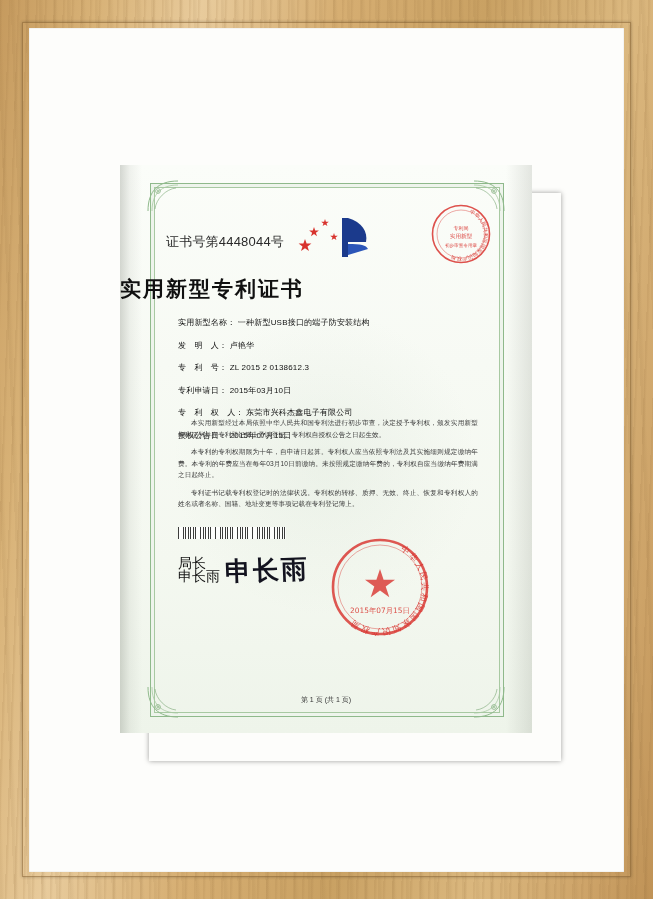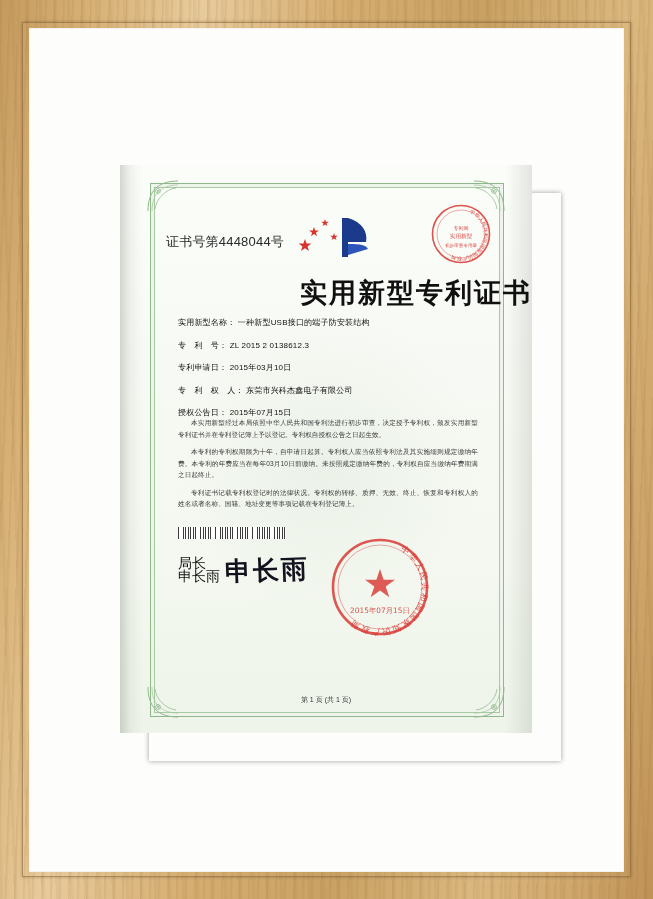--- a/index.html
+++ b/index.html
@@ -123,25 +123,25 @@
   .seal-top {
     position: absolute;
     right: 40px;
     top: 38px;
     width: 62px;
     height: 62px;
   }
 
   .cert-title {
     position: absolute;
-    left: 0; right: 0;
+    left: 0; right: 8px;
     top: 110px;
-    text-align: right;
+    text-align: left;
     font-family: "DejaVu Serif", serif;
-    font-size: 27px;
+    font-size: 21px;
     font-weight: bold;
     color: #101010;
     letter-spacing: 2px;
   }
 
   
   .fields {
     position: absolute;
     left: 58px;
     top: 152px;
@@ -331,20 +331,24 @@
     </div>
 
     <div class="cert-title">实用新型专利证书</div>
 
     <div class="fields">
       <div class="field-row">
         <span class="field-label">实用新型名称：</span>
         <span class="field-value">一种新型USB接口的端子防安装结构</span>
       </div>
       <div class="field-row">
+        <span class="field-label">发　明　人：</span>
+        <span class="field-value">卢艳华</span>
+      </div>
+      <div class="field-row">
         <span class="field-label">专　利　号：</span>
         <span class="field-value">ZL 2015 2 0138612.3</span>
       </div>
       <div class="field-row">
         <span class="field-label">专利申请日：</span>
         <span class="field-value">2015年03月10日</span>
       </div>
       <div class="field-row">
         <span class="field-label">专　利　权　人：</span>
         <span class="field-value">东莞市兴科杰鑫电子有限公司</span>

